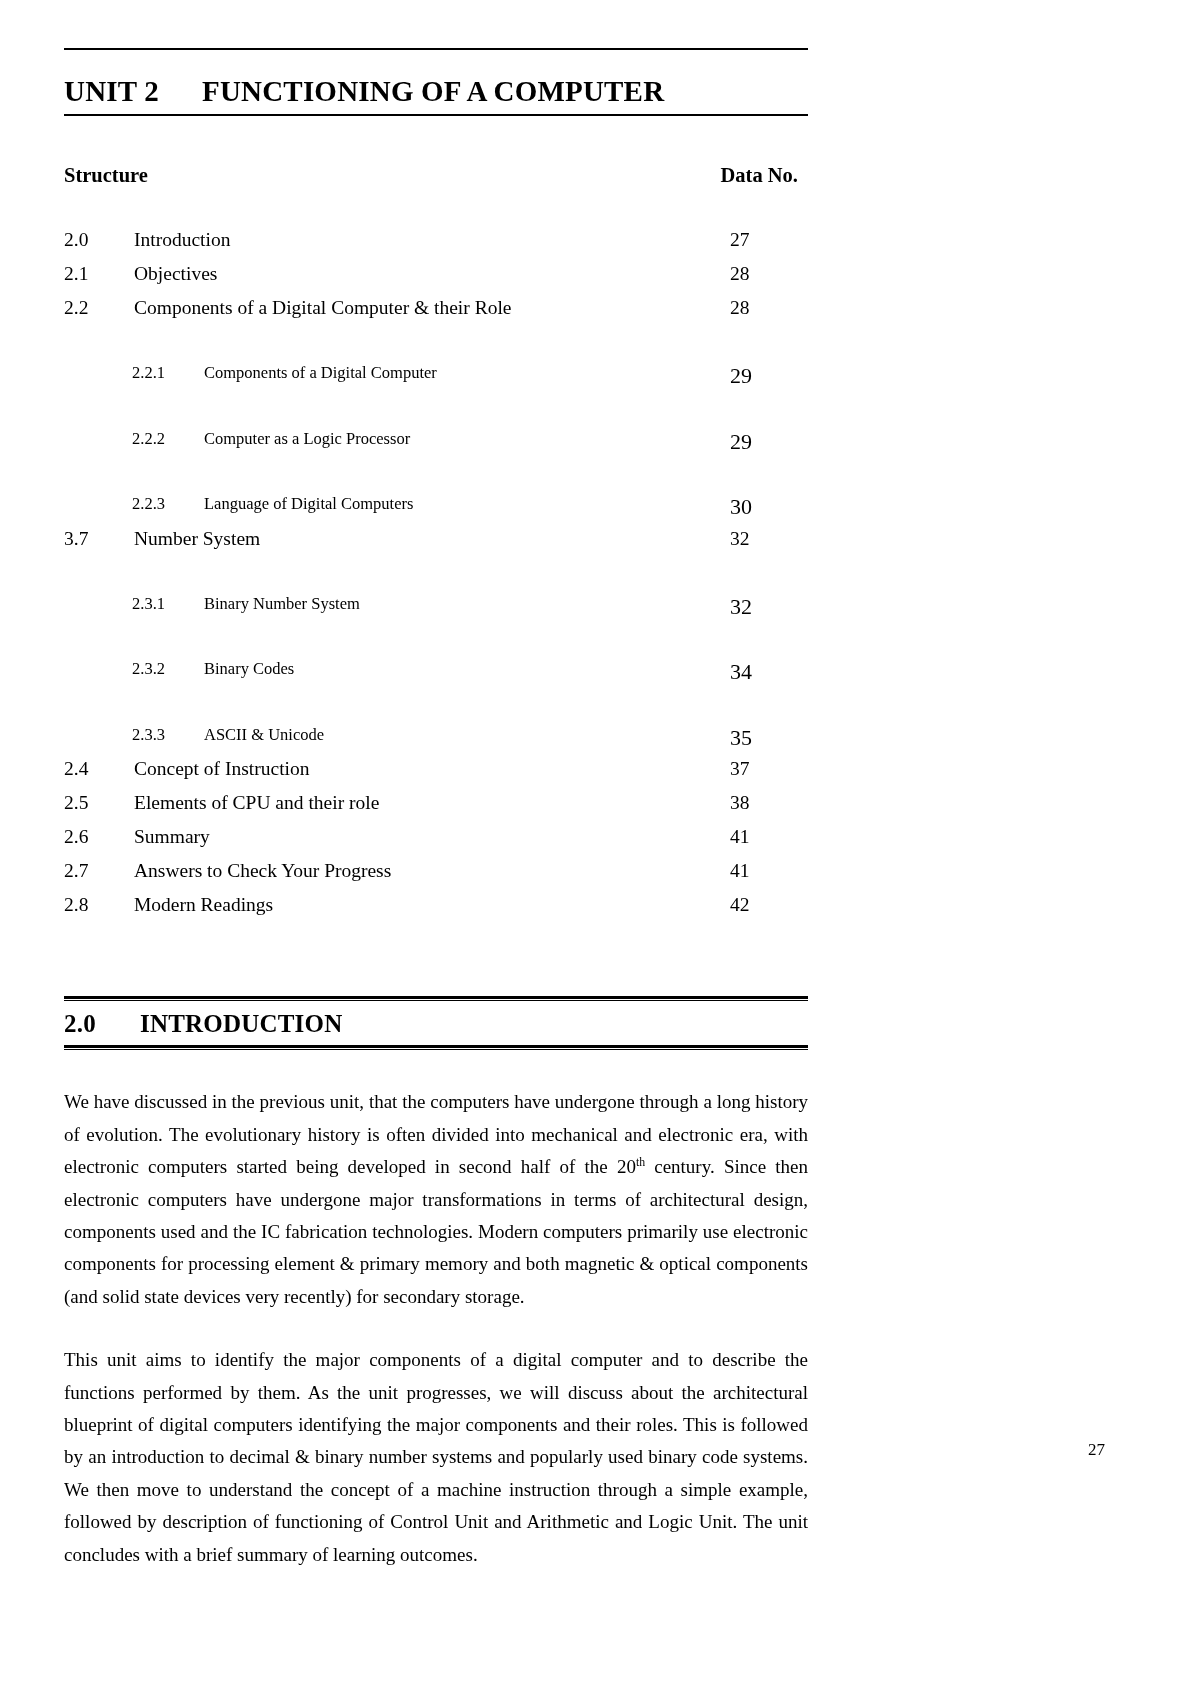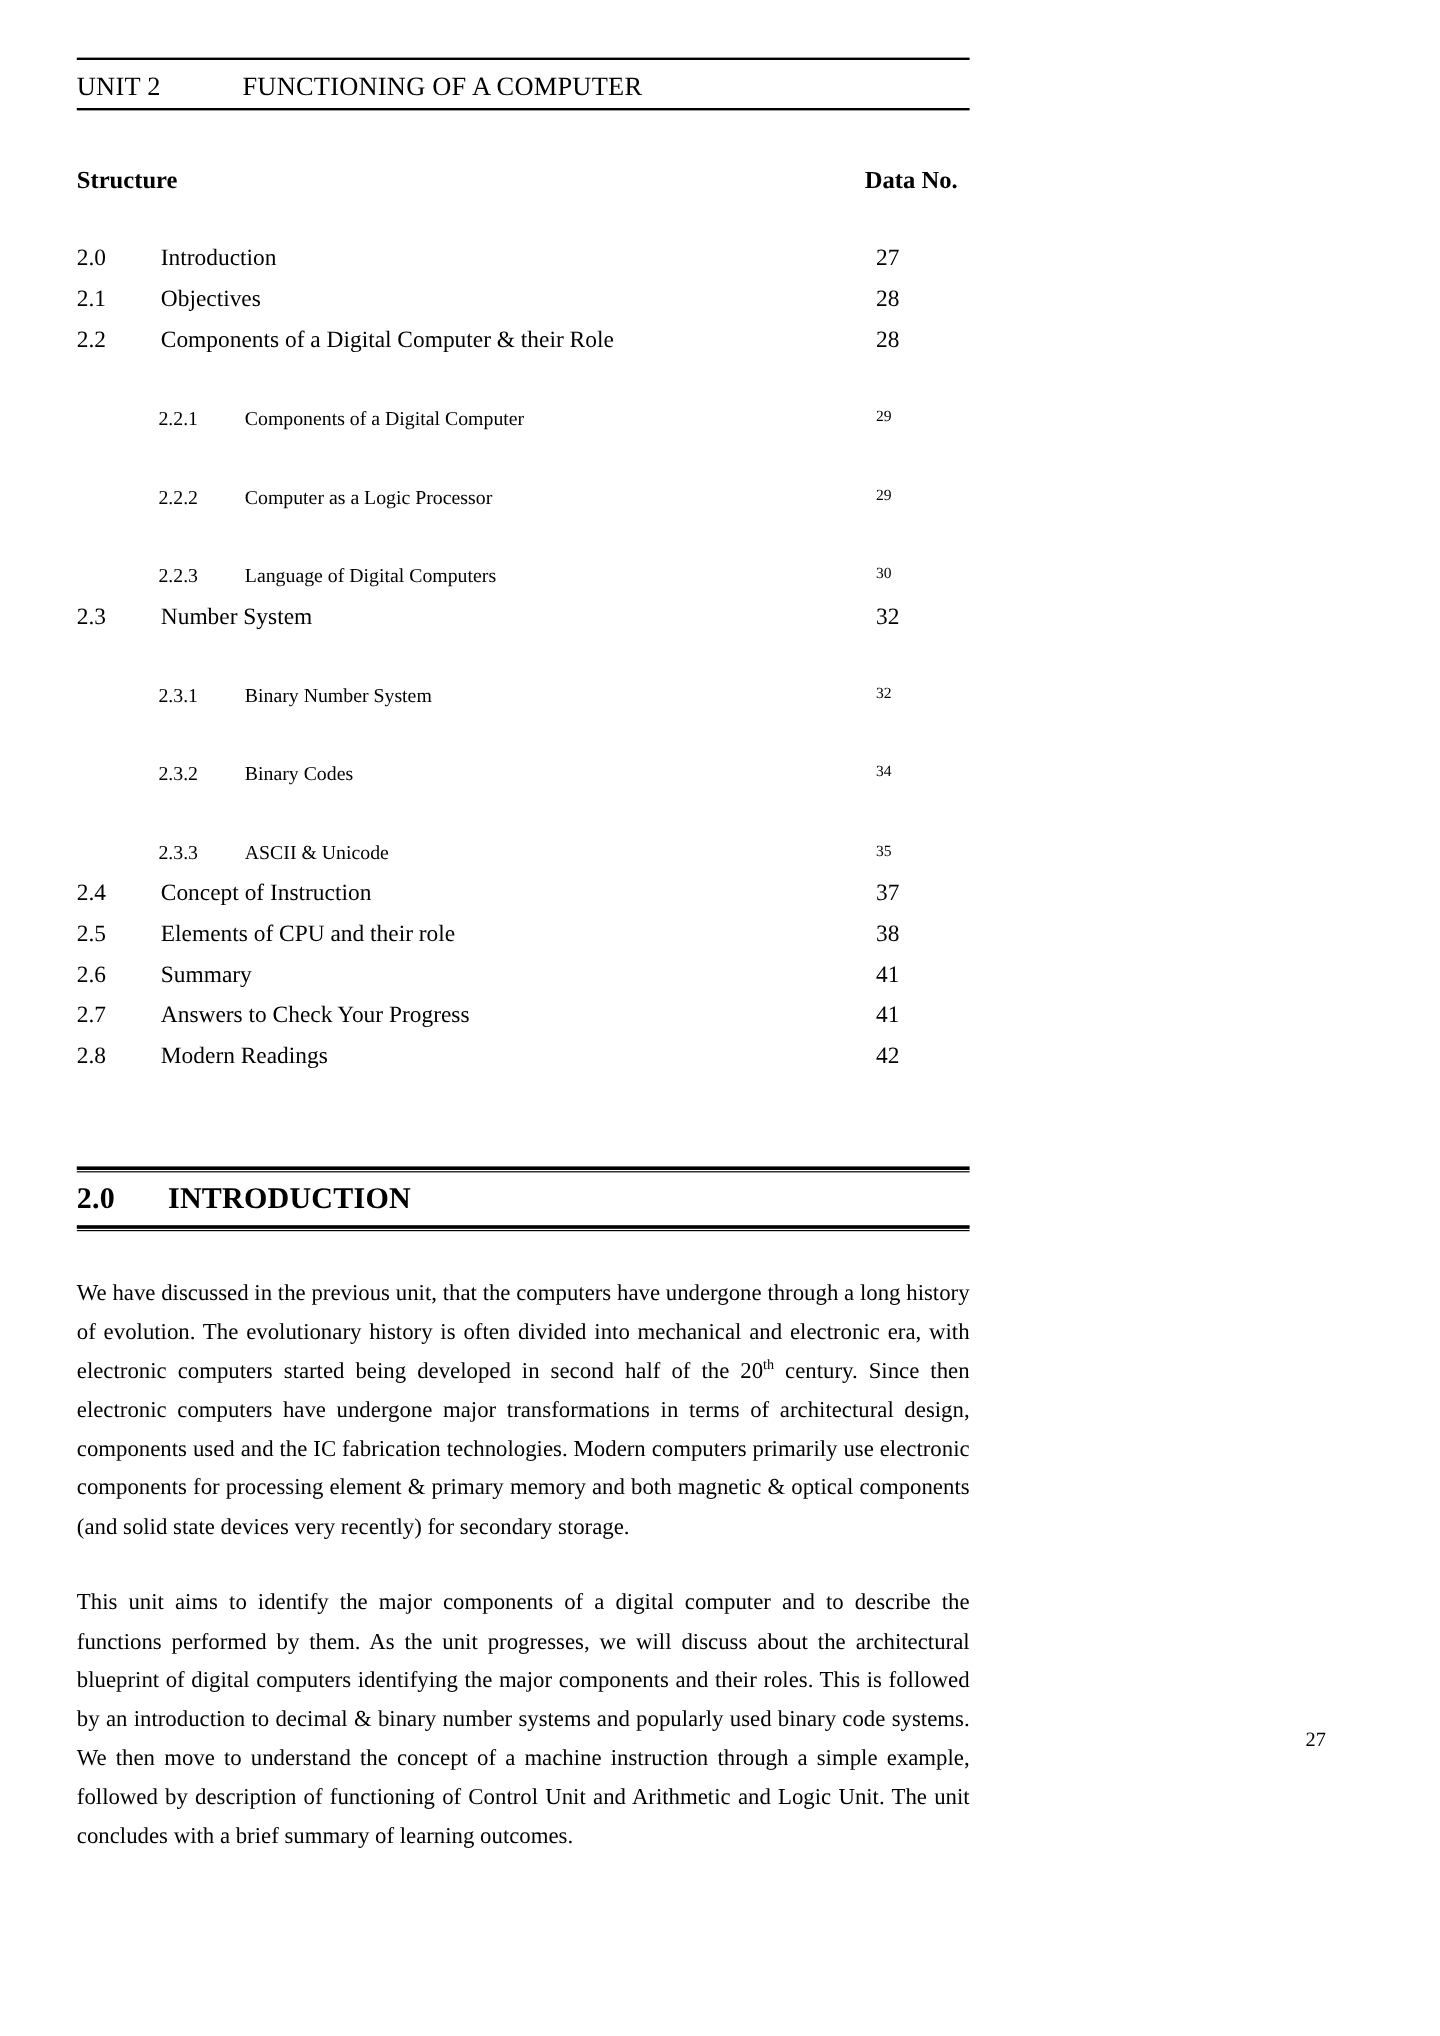--- a/index.html
+++ b/index.html
@@ -47,24 +47,24 @@
     box-sizing: border-box;
   }
 
   
   .unit-title-block {
     margin-top: 48px;
   }
   .unit-title {
     display: flex;
     align-items: baseline;
-    font-weight: normal;
-    font-size: 22px;
+    font-weight: bold;
+    font-size: 29px;
     letter-spacing: 0.2px;
-    padding: 9px 0 6px 0;
+    padding: 25px 0 6px 0;
     line-height: 1.15;
   }
   .unit-title .unit-num {
     width: 138px;
     flex: 0 0 138px;
   }
   .unit-title .unit-name {
     flex: 1 1 auto;
   }
 
@@ -102,21 +102,21 @@
   }
   .toc-row.level1 .num { width: 70px; }
   .toc-row.level2 .num { width: 72px; margin-left: 68px; }
   .toc-row .title { flex: 1 1 auto; }
   .toc-row .pg {
     flex: 0 0 70px;
     text-align: left;
     padding-left: 0;
   }
   .toc-row.level1 .pg { font-size: 19.5px; }
-  .toc-row.level2 .pg { font-size: 13px; }
+  .toc-row.level2 .pg { font-size: 22px; }
 
   
   .pgcol {
     position: absolute;
     left: 666px;
     top: 0;
   }
 
   
   .section-block {
@@ -208,21 +208,21 @@
           <span class="num">2.2.2</span>
           <span class="title">Computer as a Logic Processor</span>
           <span class="pg pgcol">29</span>
         </div>
         <div class="toc-row level2">
           <span class="num">2.2.3</span>
           <span class="title">Language of Digital Computers</span>
           <span class="pg pgcol">30</span>
         </div>
         <div class="toc-row level1">
-          <span class="num">2.3</span>
+          <span class="num">3.7</span>
           <span class="title">Number System</span>
           <span class="pg pgcol">32</span>
         </div>
         <div class="toc-row level2">
           <span class="num">2.3.1</span>
           <span class="title">Binary Number System</span>
           <span class="pg pgcol">32</span>
         </div>
         <div class="toc-row level2">
           <span class="num">2.3.2</span>

